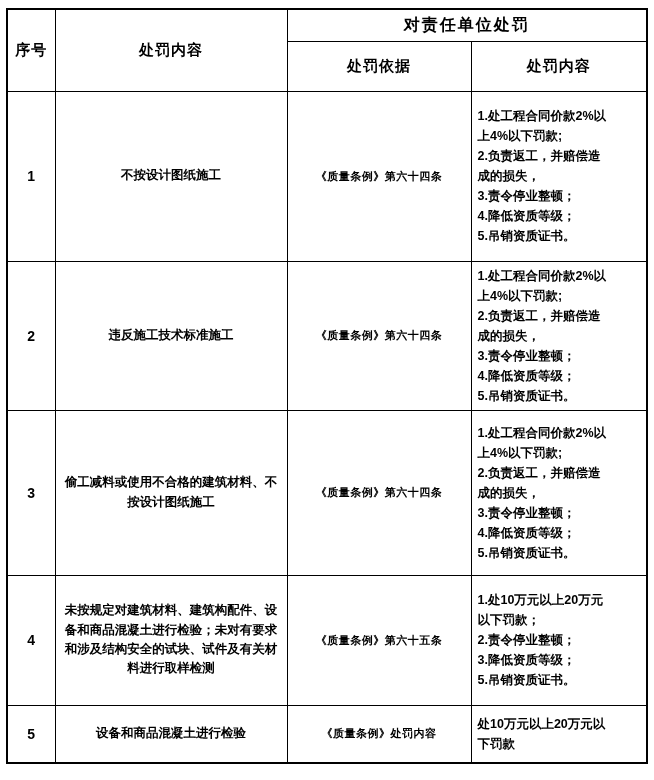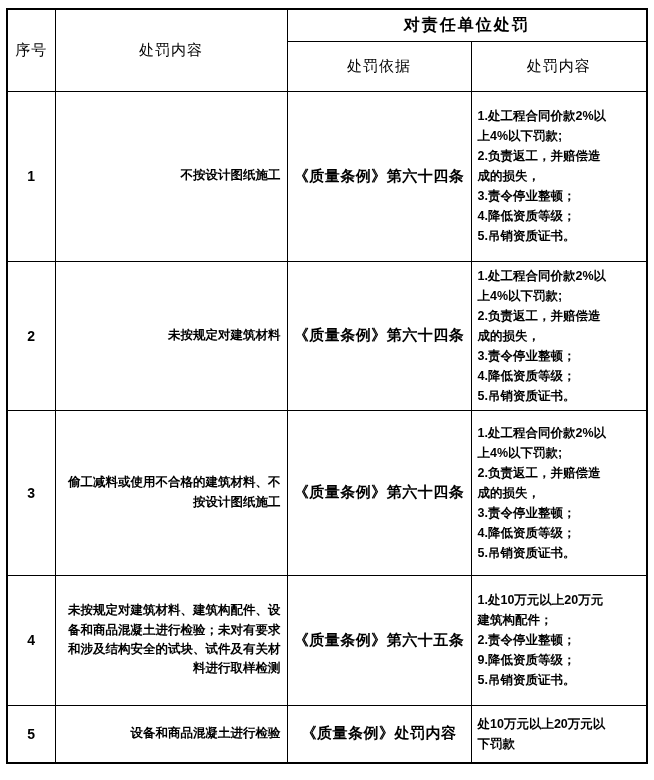--- a/index.html
+++ b/index.html
@@ -30,50 +30,50 @@
   table.penalty-table td,
   table.penalty-table th {
     border: 1px solid #000;
     vertical-align: middle;
     padding: 4px 6px;
     box-sizing: border-box;
   }
   
   .hdr {
     text-align: center;
-    font-weight: normal;
+    font-weight: bold;
     font-size: 15px;
     letter-spacing: 1px;
   }
   .hdr-big {
     font-size: 16px;
     font-weight: bold;
     letter-spacing: 2px;
   }
   .col-no { width: 48px; }
   .col-item { width: 232px; }
   .col-basis { width: 184px; }
   .col-content { width: 176px; }
 
   td.cell-no {
     text-align: center;
     font-weight: bold;
     font-size: 14px;
   }
   td.cell-item {
-    text-align: right;
+    text-align: center;
     font-size: 12.5px;
     font-weight: bold;
     line-height: 1.55;
     padding-left: 22px;
     padding-right: 14px;
   }
   td.cell-basis {
     text-align: center;
-    font-size: 15px;
+    font-size: 11px;
     font-weight: bold;
     letter-spacing: 0.5px;
   }
   td.cell-content {
     text-align: left;
     font-size: 12.5px;
     font-weight: bold;
     line-height: 1.6;
     vertical-align: middle;
     padding-left: 8px;
@@ -123,21 +123,21 @@
           <div>上4%以下罚款;</div>
           <div>2.负责返工，并赔偿造</div>
           <div>成的损失，</div>
           <div>3.责令停业整顿；</div>
           <div>4.降低资质等级；</div>
           <div>5.吊销资质证书。</div>
         </td>
       </tr>
       <tr class="row-2">
         <td class="cell-no">2</td>
-        <td class="cell-item">未按规定对建筑材料</td>
+        <td class="cell-item">违反施工技术标准施工</td>
         <td class="cell-basis">《质量条例》第六十四条</td>
         <td class="cell-content">
           <div>1.处工程合同价款2%以</div>
           <div>上4%以下罚款;</div>
           <div>2.负责返工，并赔偿造</div>
           <div>成的损失，</div>
           <div>3.责令停业整顿；</div>
           <div>4.降低资质等级；</div>
           <div>5.吊销资质证书。</div>
         </td>
@@ -155,23 +155,23 @@
           <div>4.降低资质等级；</div>
           <div>5.吊销资质证书。</div>
         </td>
       </tr>
       <tr class="row-4">
         <td class="cell-no">4</td>
         <td class="cell-item">未按规定对建筑材料、建筑构配件、设备和商品混凝土进行检验；未对有要求和涉及结构安全的试块、试件及有关材料进行取样检测</td>
         <td class="cell-basis">《质量条例》第六十五条</td>
         <td class="cell-content">
           <div>1.处10万元以上20万元</div>
-          <div>建筑构配件；</div>
+          <div>以下罚款；</div>
           <div>2.责令停业整顿；</div>
-          <div>9.降低资质等级；</div>
+          <div>3.降低资质等级；</div>
           <div>5.吊销资质证书。</div>
         </td>
       </tr>
       <tr class="row-5">
         <td class="cell-no">5</td>
         <td class="cell-item">设备和商品混凝土进行检验</td>
         <td class="cell-basis">《质量条例》处罚内容</td>
         <td class="cell-content">
           <div>处10万元以上20万元以</div>
           <div>下罚款</div>

